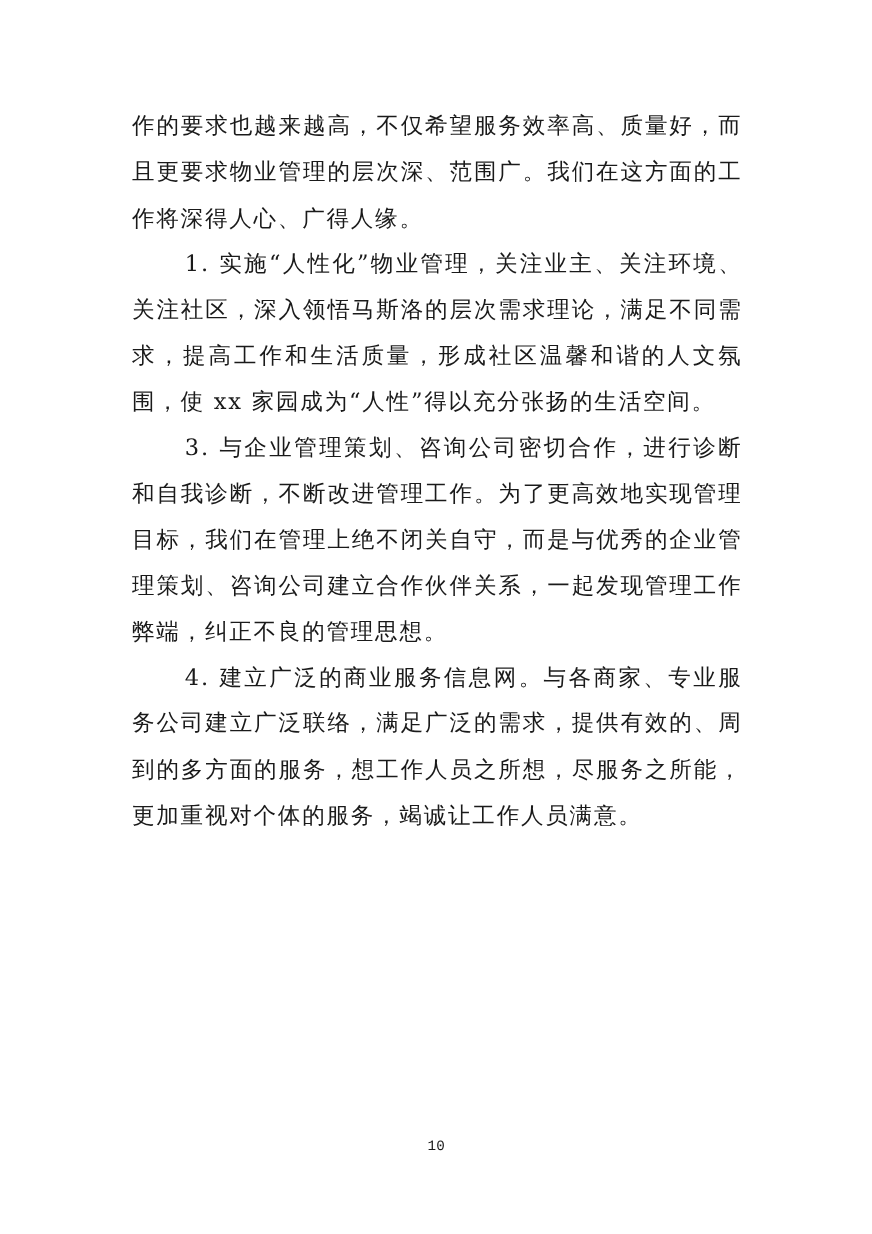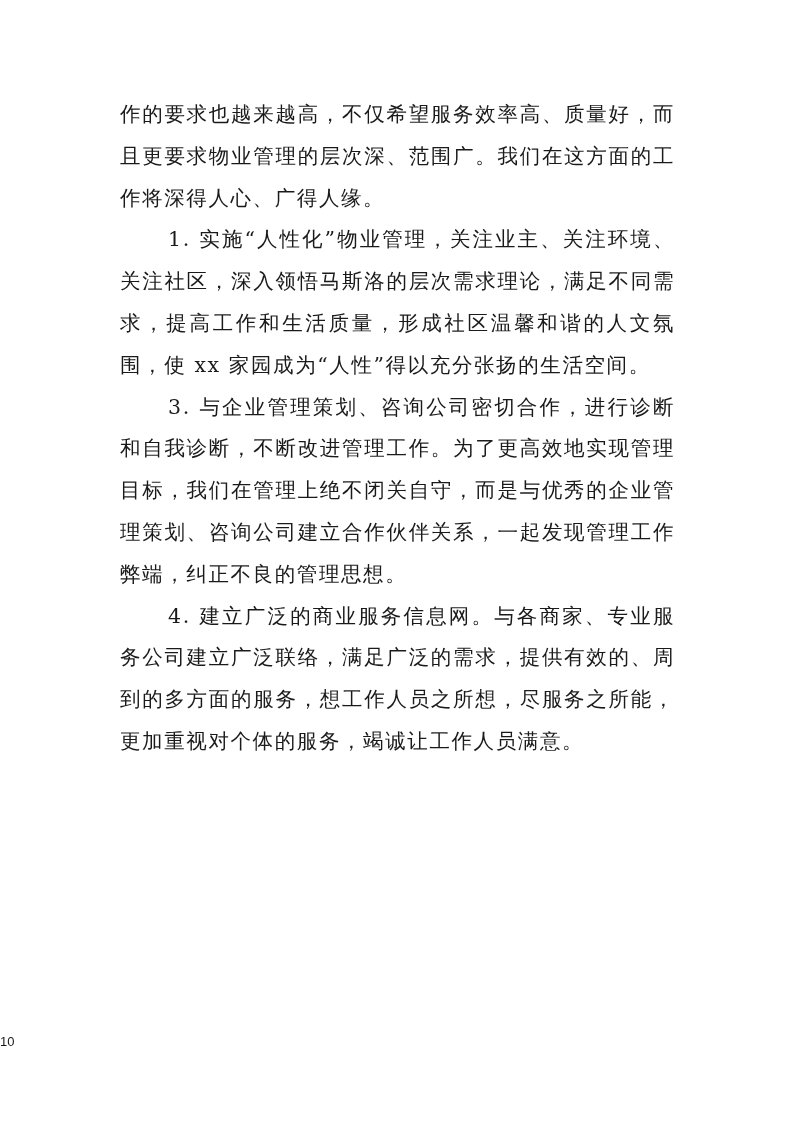--- a/index.html
+++ b/index.html
@@ -18,22 +18,22 @@
     color: #1a1a1a;
     text-align: justify;
     letter-spacing: 1.6px;
   }
   .content p { margin: 0; }
   .content p.indent { text-indent: 48px; }
   .page-number {
     position: absolute;
     left: 0; width: 793px;
     top: 1034px;
-    text-align: left;
-    font-family: Liberation Sans, sans-serif;
+    text-align: center;
+    font-family: Liberation Mono, monospace;
     font-size: 13px;
     color: #1a1a1a;
   }
 </style>
 </head>
 <body>
 
 <div class="page">
   <div class="content">
     <p>作的要求也越来越高，不仅希望服务效率高、质量好，而且更要求物业管理的层次深、范围广。我们在这方面的工作将深得人心、广得人缘。</p>

